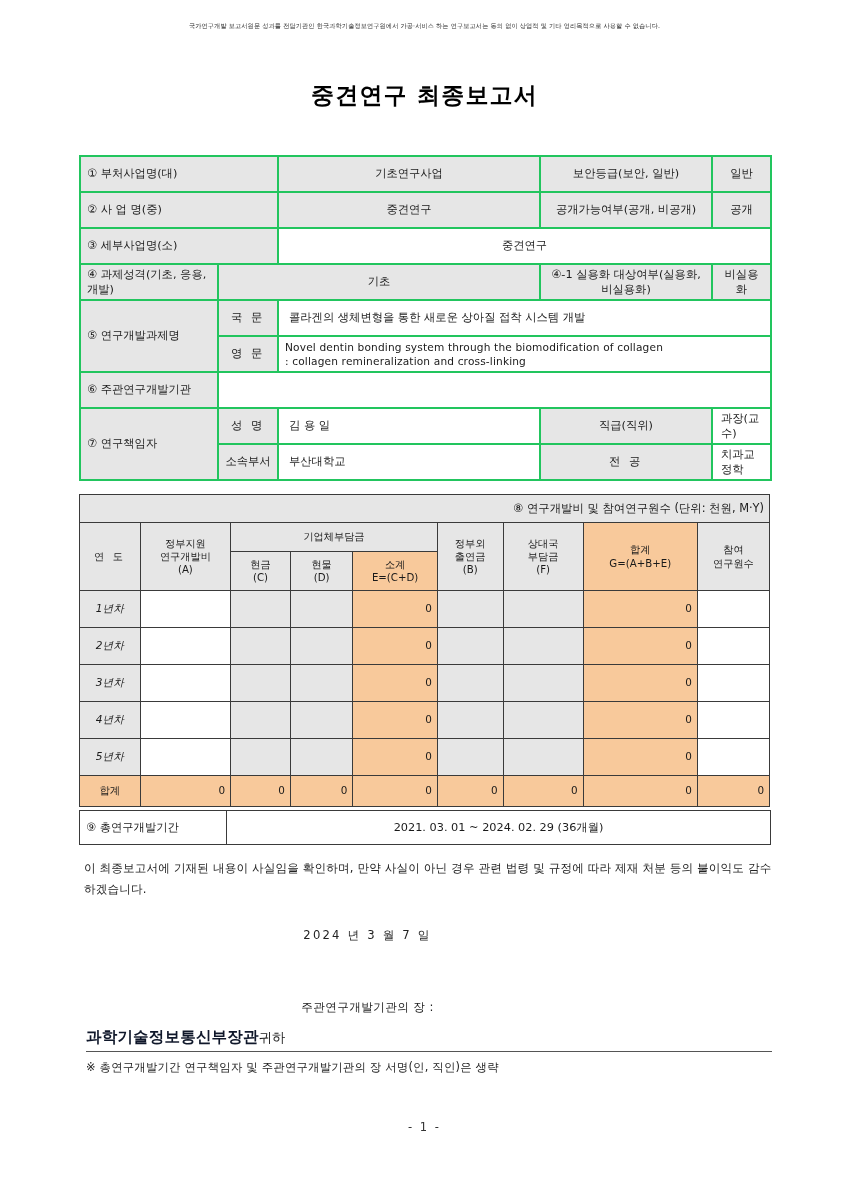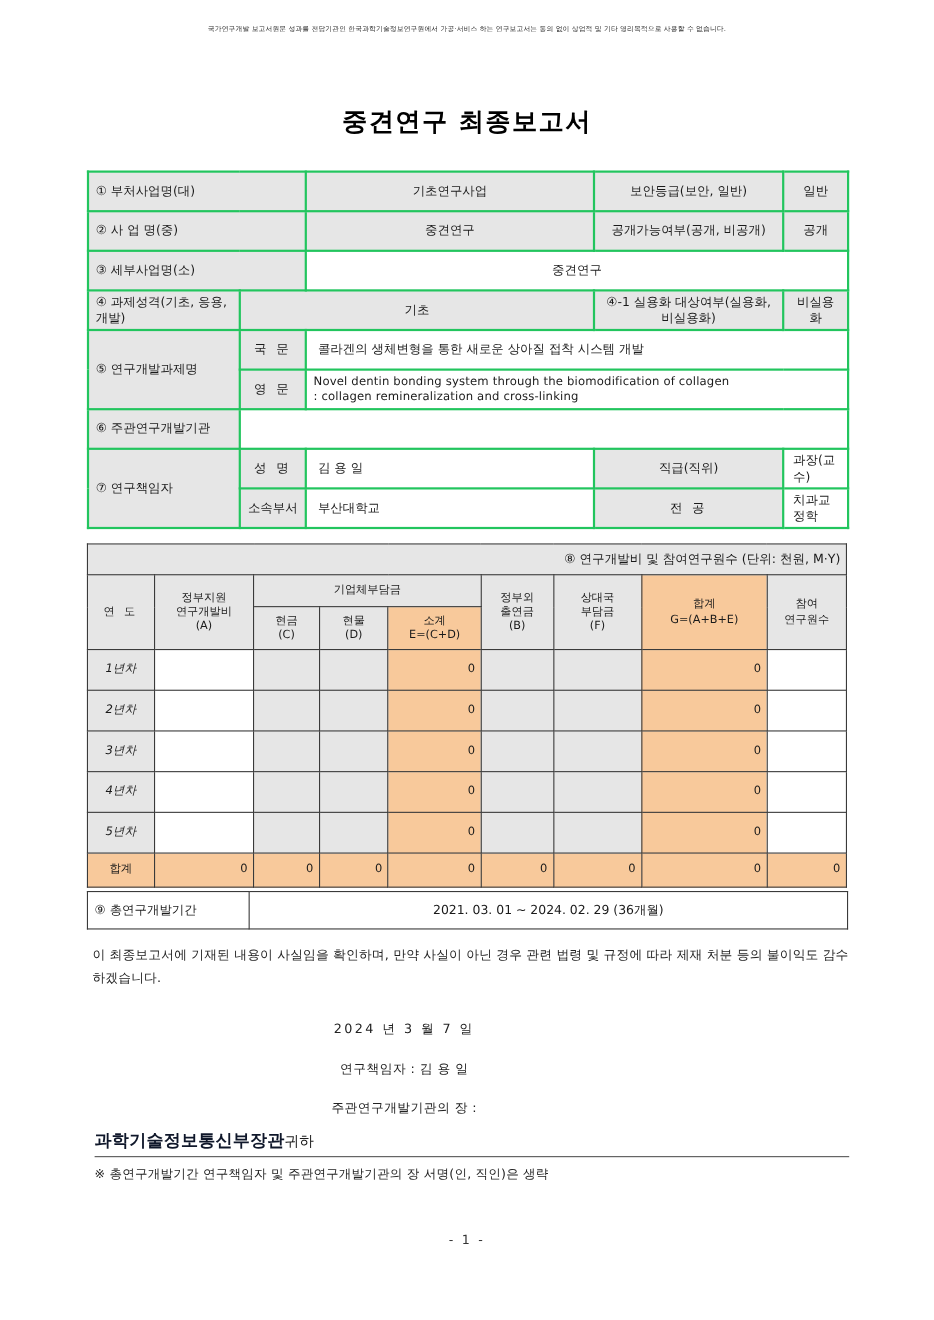--- a/index.html
+++ b/index.html
@@ -25,21 +25,21 @@
     left: 0;
     width: 849px;
     text-align: center;
     font-size: 6.2px;
     letter-spacing: 0.1px;
     color: #2b2b2b;
     white-space: nowrap;
   }
   .doc-title {
     position: absolute;
-    top: 95px;
+    top: 80px;
     left: 0;
     width: 849px;
     text-align: center;
     font-size: 23px;
     font-weight: bold;
     letter-spacing: 1.2px;
     color: #000;
   }
   .main-table {
     position: absolute;
@@ -396,21 +396,20 @@
       <tr>
         <td class="white lft">⑨ 총연구개발기간</td>
         <td class="white ctr">2021. 03. 01 ~ 2024. 02. 29 (36개월)</td>
       </tr>
     </tbody>
   </table>
 
   <div class="statement">이 최종보고서에 기재된 내용이 사실임을 확인하며, 만약 사실이 아닌 경우 관련 법령 및 규정에 따라 제재 처분 등의 불이익도 감수하겠습니다.</div>
 
   <div class="sigline date-line"><span>2024 년  3 월  7 일</span></div>
-  <div class="sigline pi-line">연구책임자 : 김 용 일</div>
   <div class="sigline org-line">주관연구개발기관의 장 :</div>
 
   <div class="minister-wrap">
     <span class="minister">과학기술정보통신부장관</span><small>귀하</small>
   </div>
 
   <div class="footnote">※ 총연구개발기간 연구책임자 및 주관연구개발기관의 장 서명(인, 직인)은 생략</div>
 
   <div class="pageno">- 1 -</div>
 

